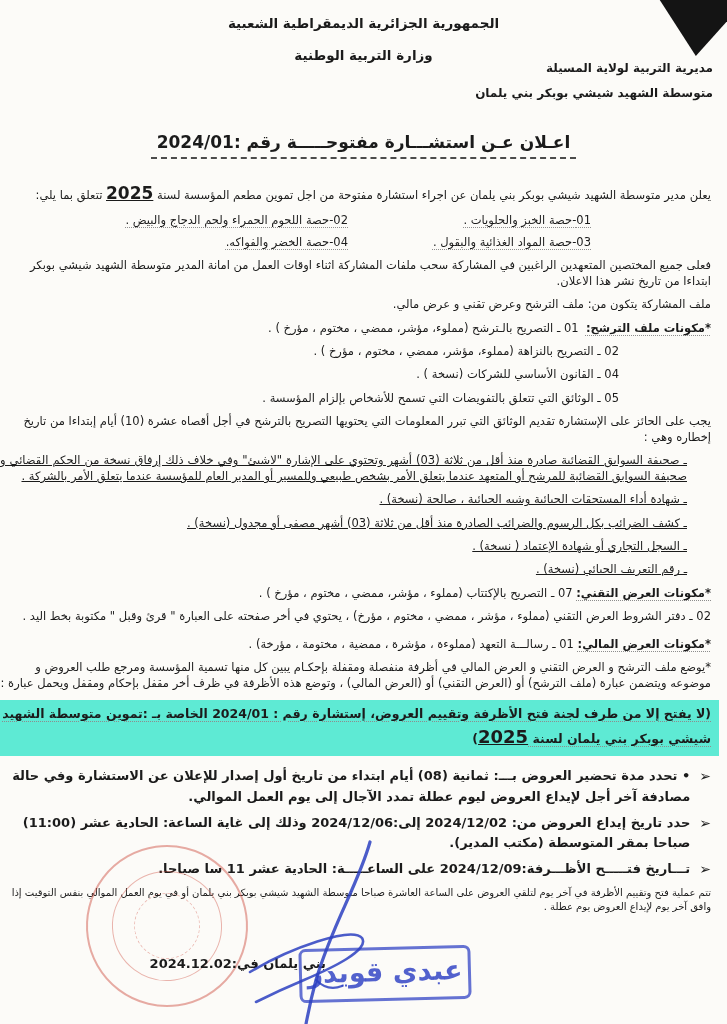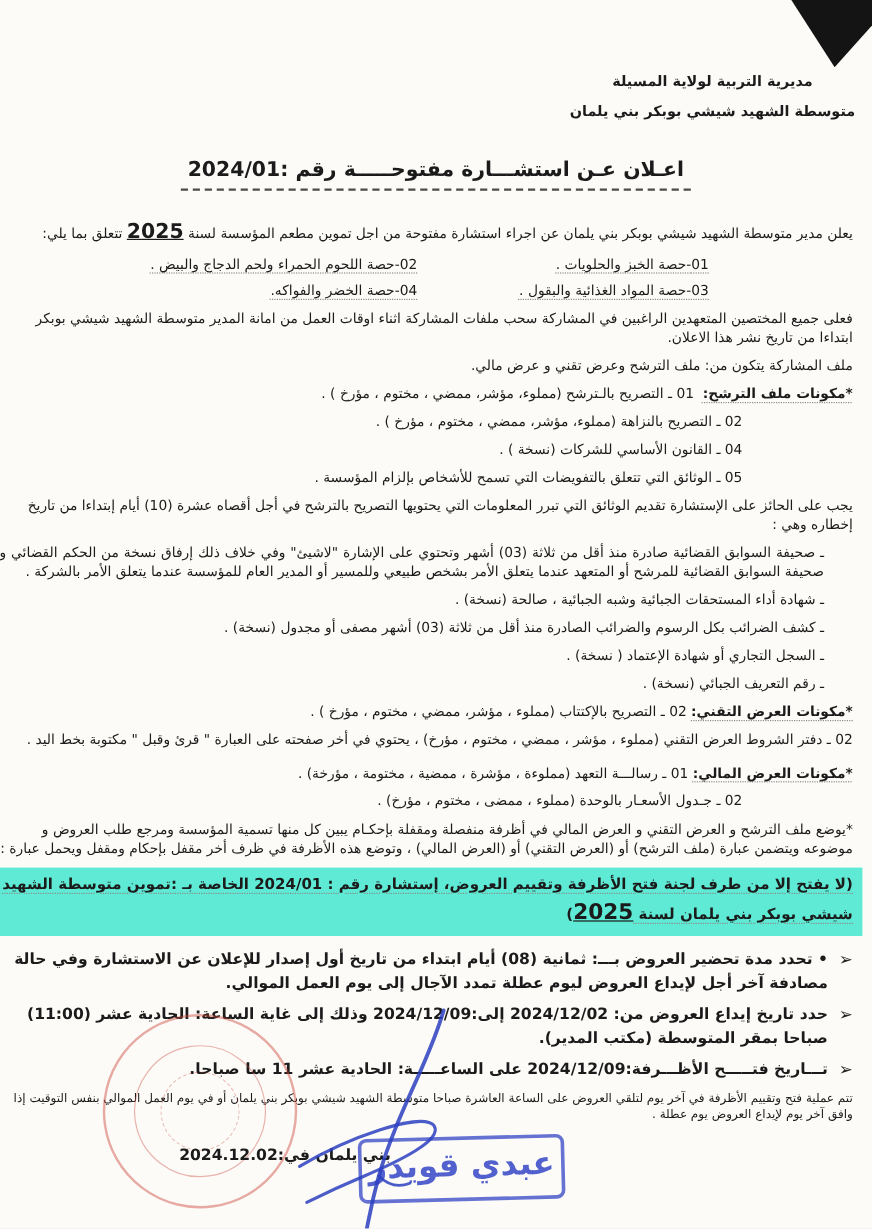--- a/index.html
+++ b/index.html
@@ -6,35 +6,35 @@
   .page{
     position:relative;width:727px;height:1024px;margin:0 auto;
     background:#fcfbf8;overflow:hidden;direction:rtl;
     font-family:"DejaVu Sans",sans-serif;color:#1b1b1b;
   }
   
   .corner{position:absolute;top:0;right:0;width:82px;height:56px;background:#141414;
     clip-path:polygon(18% 0,100% 0,100% 38%,62% 100%);}
   .hdr-center{position:absolute;top:8px;left:50%;transform:translateX(-50%);
     text-align:center;font-size:13.5px;font-weight:700;line-height:2.35;white-space:nowrap;}
-  .hdr-right{position:absolute;top:56px;right:14px;text-align:center;
+  .hdr-right{position:absolute;top:56px;right:14px;text-align:right;
     font-size:12px;font-weight:600;line-height:2.1;white-space:nowrap;}
   .title-wrap{position:absolute;top:132px;width:100%;text-align:center;}
   .title-wrap span{display:inline-block;font-size:17px;font-weight:700;
     border-bottom:2px dashed #4c4c4c;padding:0 6px 5px;}
   .content{position:absolute;top:182px;right:16px;left:0;font-size:11.5px;text-align:right;}
   .content p{margin:0 0 7.5px;line-height:1.38;}
   .yr{font-size:17px;font-weight:600;text-decoration:underline;}
   .du{text-decoration:underline dotted 1px;text-decoration-color:#8d8d8d;text-underline-offset:3px;}
   .sec{font-weight:700;}
   .lots{display:grid;grid-template-columns:1fr 1fr;padding:0 120px 0 105px;
     row-gap:8px;margin-bottom:9px;}
   .lots span{white-space:nowrap;}
   .ind{margin-right:92px!important;}
-  .ind2{margin-right:24px!important;}
+  .ind2{margin-right:24px!important;text-decoration:underline;}
   .ind3{margin-right:92px!important;}
   .just2{text-align:justify;}
   .gap{margin-top:12px!important;text-align:right;}
   .highlight{background:#5eead4;margin:4px -8px 10px;padding:5px 8px 6px;
     font-size:12.5px;font-weight:600;line-height:1.5;}
   .yr2{font-size:18px;font-weight:700;text-decoration:underline;}
   .bullets{margin-top:4px;}
   .b{display:flex;gap:9px;margin-bottom:6px;}
   .b .arrow{flex:0 0 auto;font-size:14px;color:#222;line-height:1.5;}
   .b p{margin:0;font-weight:700;font-size:13px;line-height:1.55;}
@@ -55,20 +55,22 @@
   .sig{position:absolute;top:830px;left:220px;width:220px;height:194px;z-index:5;pointer-events:none;}
 </style>
 </head>
 <body>
 
 <div class="page">
 
   <div class="corner"></div>
 
   <div class="hdr-center">
+    <div>الجمهورية الجزائرية الديمقراطية الشعبية</div>
+    <div>وزارة التربية الوطنية</div>
   </div>
 
   <div class="hdr-right">
     <div>مديرية التربية لولاية المسيلة</div>
     <div>متوسطة الشهيد شيشي بوبكر بني يلمان</div>
   </div>
 
   <div class="title-wrap">
     <span>اعـلان عـن استشـــارة مفتوحـــــة رقم :2024/01</span>
   </div>
@@ -92,38 +94,37 @@
     <p class="ind">04 ـ القانون الأساسي للشركات (نسخة ) .</p>
     <p class="ind">05 ـ الوثائق التي تتعلق بالتفويضات التي تسمح للأشخاص بإلزام المؤسسة .</p>
 
     <p>يجب على الحائز على الإستشارة تقديم الوثائق التي تبرر المعلومات التي يحتويها التصريح بالترشح في أجل أقصاه عشرة (10) أيام إبتداءا من تاريخ إخطاره وهي :</p>
     <p class="ind2 just2">ـ  صحيفة السوابق القضائية صادرة منذ أقل من ثلاثة (03) أشهر وتحتوي على الإشارة "لاشيئ" وفي خلاف ذلك إرفاق نسخة من الحكم القضائي و صحيفة السوابق القضائية للمرشح أو المتعهد عندما يتعلق الأمر بشخص طبيعي وللمسير أو المدير العام للمؤسسة عندما يتعلق الأمر بالشركة .</p>
     <p class="ind2">ـ  شهادة أداء المستحقات الجبائية وشبه الجبائية ، صالحة (نسخة) .</p>
     <p class="ind2">ـ  كشف الضرائب بكل الرسوم والضرائب الصادرة  منذ أقل من ثلاثة (03) أشهر مصفى أو مجدول (نسخة) .</p>
     <p class="ind2">ـ  السجل التجاري أو شهادة الإعتماد ( نسخة) .</p>
     <p class="ind2">ـ  رقم التعريف الجبائي (نسخة) .</p>
 
-    <p><span class="sec du">*مكونات العرض التقني:</span>&nbsp;<span>02 ـ التصريح بالإكتتاب  (مملوء ، مؤشر، ممضي ، مختوم ، مؤرخ ) .</span></p>
+    <p><span class="sec du">*مكونات العرض التقني:</span>&nbsp;<span>07 ـ التصريح بالإكتتاب  (مملوء ، مؤشر، ممضي ، مختوم ، مؤرخ ) .</span></p>
     <p>02 ـ دفتر الشروط  العرض التقني (مملوء ، مؤشر ، ممضي ، مختوم ، مؤرخ) ، يحتوي في أخر صفحته على العبارة " قرئ وقبل " مكتوبة بخط اليد .</p>
 
     <p class="gap"><span class="sec du">*مكونات العرض المالي:</span>&nbsp;<span>01 ـ رسالـــة التعهد (مملوءة ، مؤشرة ، ممضية ، مختومة ، مؤرخة) .</span></p>
-    <p class="ind3">02 ـ  جـدول الأسعـار  بالوحدة (مملوء ، ممضى ، مختوم ، مؤرخ) .</p>
 
     <p>*يوضع ملف الترشح و العرض التقني و العرض المالي في أظرفة منفصلة ومقفلة بإحكـام يبين كل منها تسمية المؤسسة ومرجع طلب العروض و موضوعه ويتضمن عبارة (ملف الترشح) أو (العرض التقني) أو (العرض المالي) ، وتوضع هذه الأظرفة في ظرف أخر مقفل بإحكام ومقفل ويحمل عبارة :</p>
 
     <div class="highlight"><span class="du">(لا يفتح إلا من طرف لجنة فتح الأظرفة وتقييم العروض، إستشارة رقم : 2024/01 الخاصة بـ :تموين متوسطة الشهيد شيشي بوبكر بني يلمان لسنة </span><span class="yr2">2025</span><span>)</span></div>
 
     <div class="bullets">
       <div class="b">
         <span class="arrow">➢</span>
         <p>• تحدد مدة تحضير العروض بـــ: ثمانية (08) أيام ابتداء من تاريخ أول إصدار للإعلان عن الاستشارة وفي حالة مصادفة آخر أجل لإيداع العروض ليوم عطلة تمدد الآجال إلى يوم العمل الموالي.</p>
       </div>
       <div class="b">
         <span class="arrow">➢</span>
-        <p>حدد تاريخ إيداع العروض من: 2024/12/02 إلى:2024/12/09 وذلك إلى غاية الساعة: الحادية عشر (11:00) صباحا بمقر المتوسطة (مكتب المدير).</p>
+        <p>حدد تاريخ إيداع العروض من: 2024/12/02 إلى:2024/12/06 وذلك إلى غاية الساعة: الحادية عشر (11:00) صباحا بمقر المتوسطة (مكتب المدير).</p>
       </div>
       <div class="b">
         <span class="arrow">➢</span>
         <p>تـــاريخ فتـــــح الأظـــرفة:2024/12/09 على الساعـــــة: الحادية عشر 11 سا صباحا.</p>
       </div>
     </div>
 
     <p class="closing">تتم عملية فتح وتقييم الأظرفة في آخر يوم لتلقي العروض على الساعة العاشرة صباحا متوسطة الشهيد شيشي بوبكر بني يلمان أو في يوم العمل الموالي بنفس التوقيت إذا وافق آخر يوم لإيداع العروض يوم عطلة .</p>
   </div>
 

